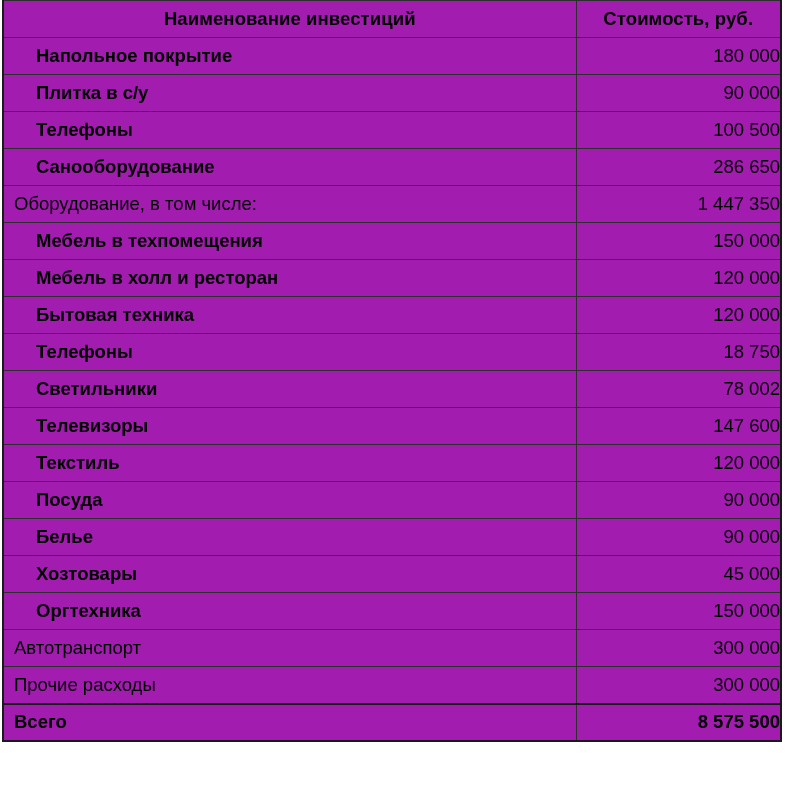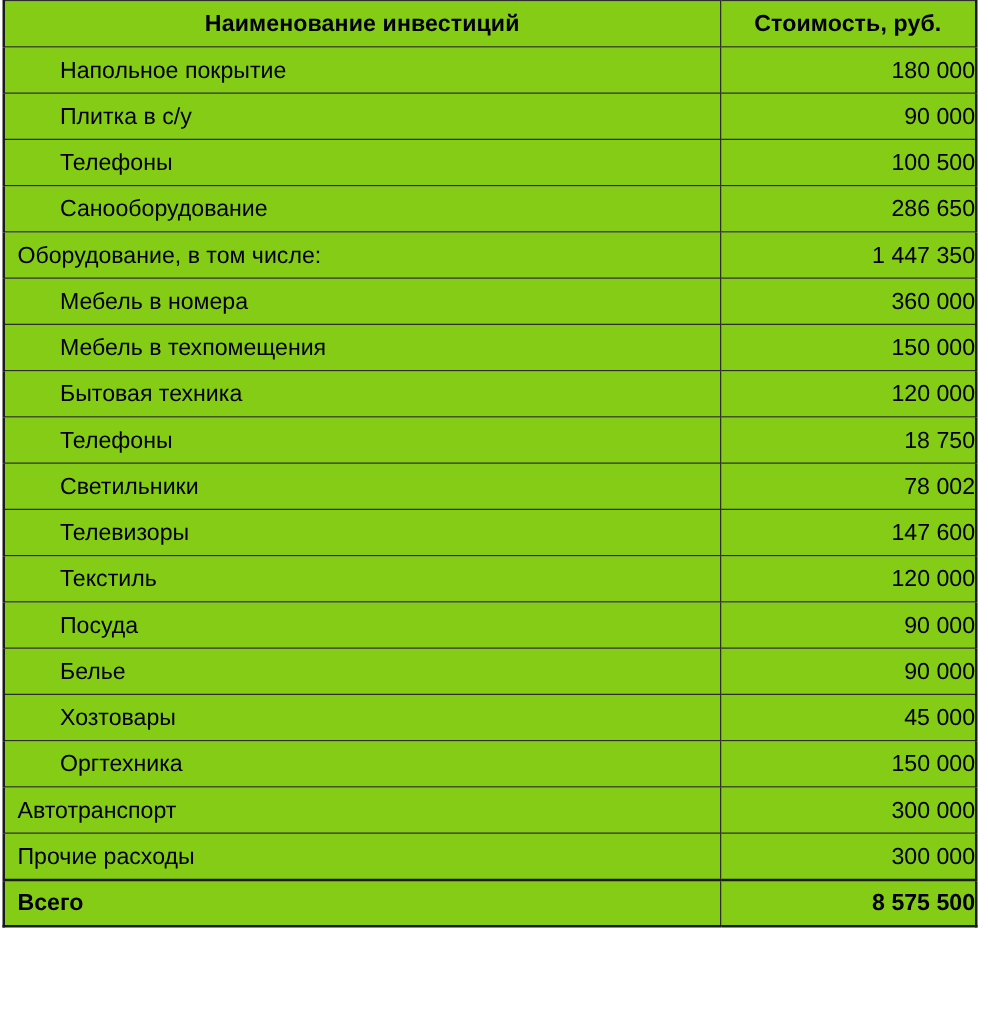--- a/index.html
+++ b/index.html
@@ -36,43 +36,43 @@
 
   table.investments th,
   table.investments td {
     border: 1px solid #2e2e2e;
     padding: 0;
     height: 37px;
     box-sizing: border-box;
     font-size: 18.5px;
     line-height: 1.15;
     vertical-align: middle;
-    background: #84cc16;
+    background: #a21caf;
   }
 
   
   thead th {
     font-weight: bold;
     text-align: center;
     font-size: 18.5px;
     height: 37px;
     letter-spacing: 0.1px;
   }
 
   
   td.name {
     text-align: left;
     padding-left: 10px;
     white-space: nowrap;
   }
 
   
   tr.item td.name {
-    padding-left: 44px;
-    font-weight: normal;
+    padding-left: 32px;
+    font-weight: bold;
     font-style: normal;
   }
 
   
   tr.group td.name {
     padding-left: 10px;
     font-weight: normal;
   }
 
   
@@ -140,26 +140,26 @@
         </tr>
         <tr class="item">
           <td class="name">Санооборудование</td>
           <td class="value">286 650</td>
         </tr>
         <tr class="group">
           <td class="name">Оборудование, в том числе:</td>
           <td class="value">1 447 350</td>
         </tr>
         <tr class="item">
-          <td class="name">Мебель в номера</td>
-          <td class="value">360 000</td>
-        </tr>
-        <tr class="item">
           <td class="name">Мебель в техпомещения</td>
           <td class="value">150 000</td>
+        </tr>
+        <tr class="item">
+          <td class="name">Мебель в холл и ресторан</td>
+          <td class="value">120 000</td>
         </tr>
         <tr class="item">
           <td class="name">Бытовая техника</td>
           <td class="value">120 000</td>
         </tr>
         <tr class="item">
           <td class="name">Телефоны</td>
           <td class="value">18 750</td>
         </tr>
         <tr class="item">

